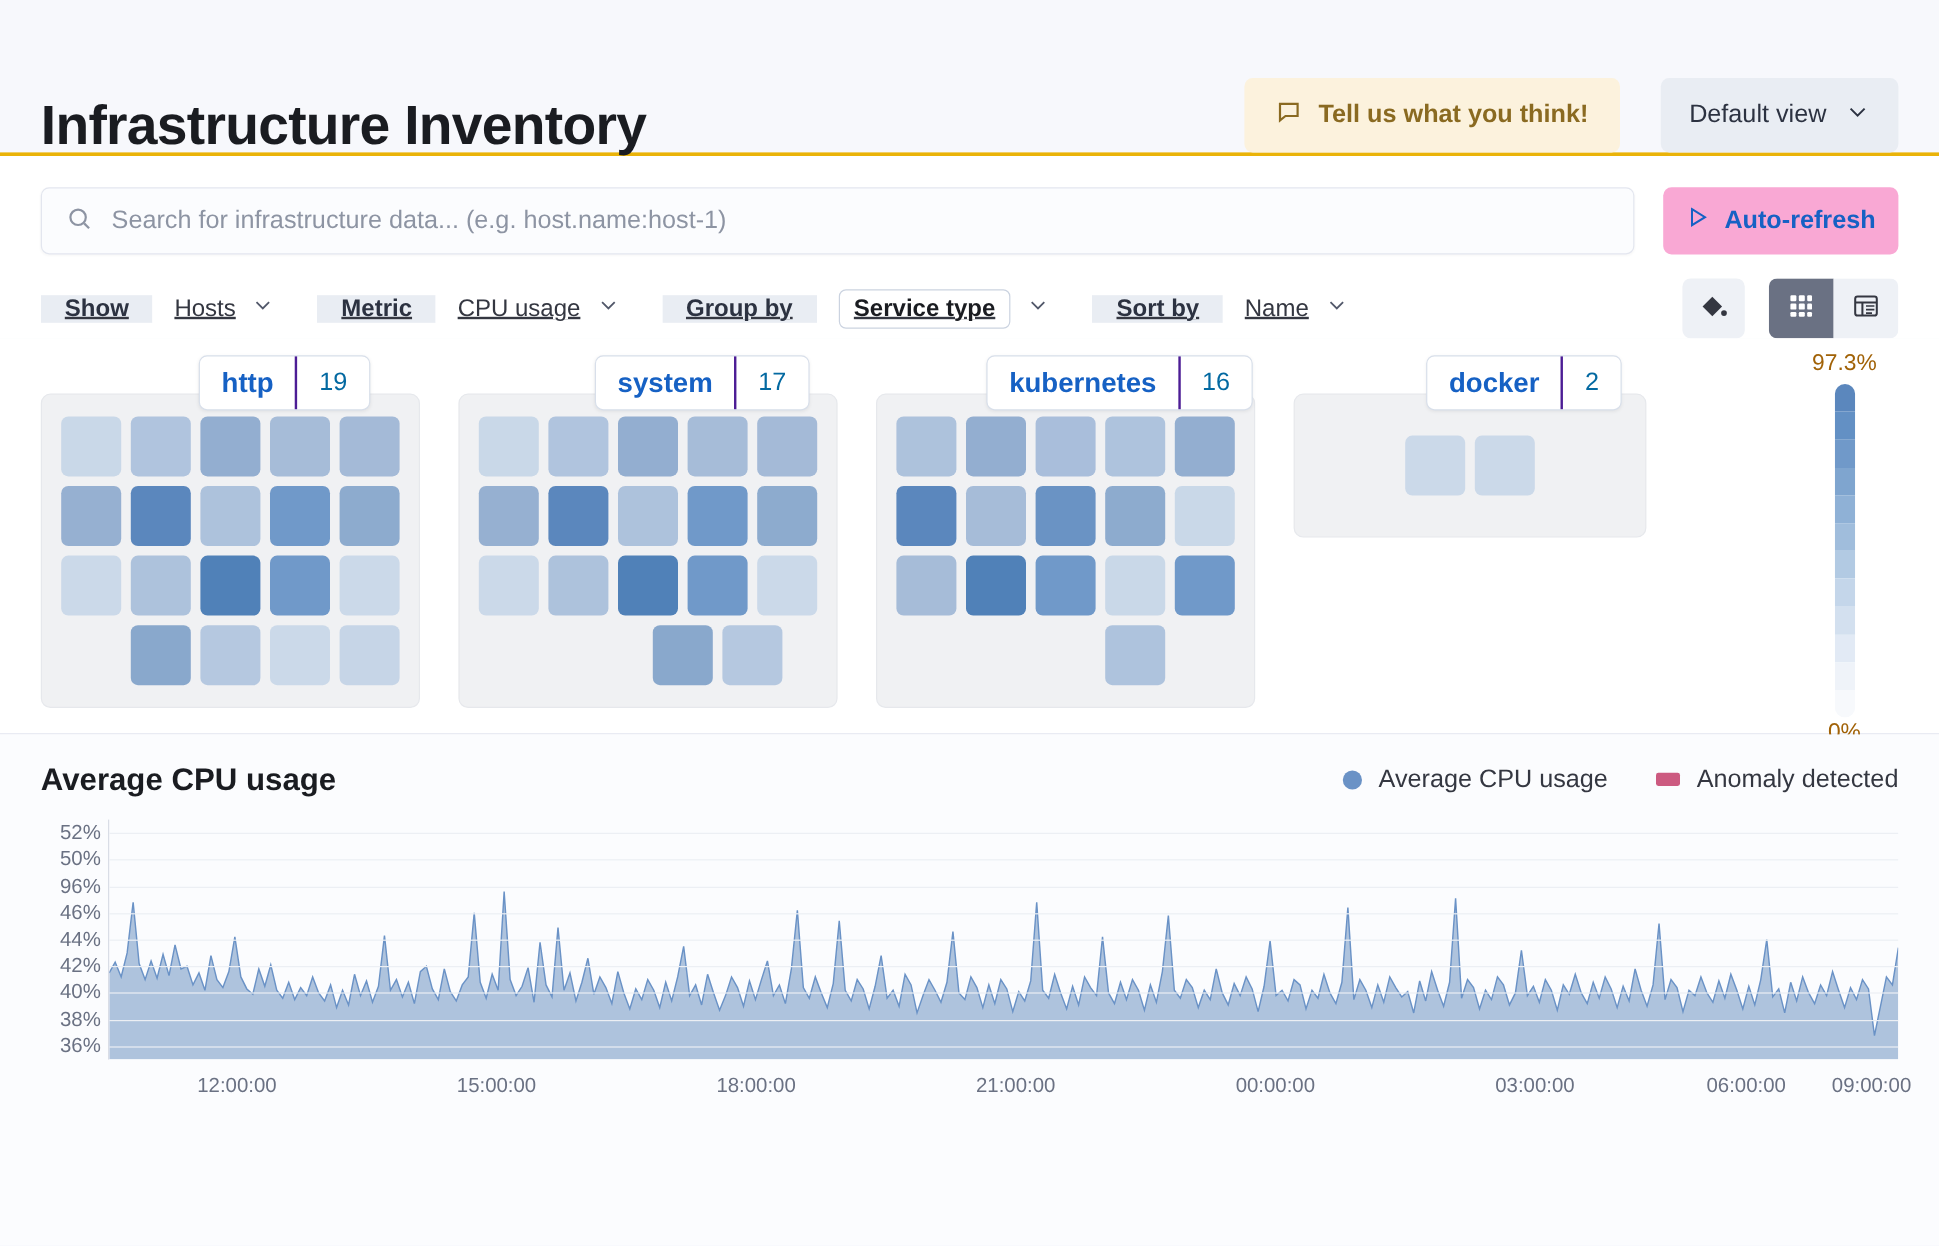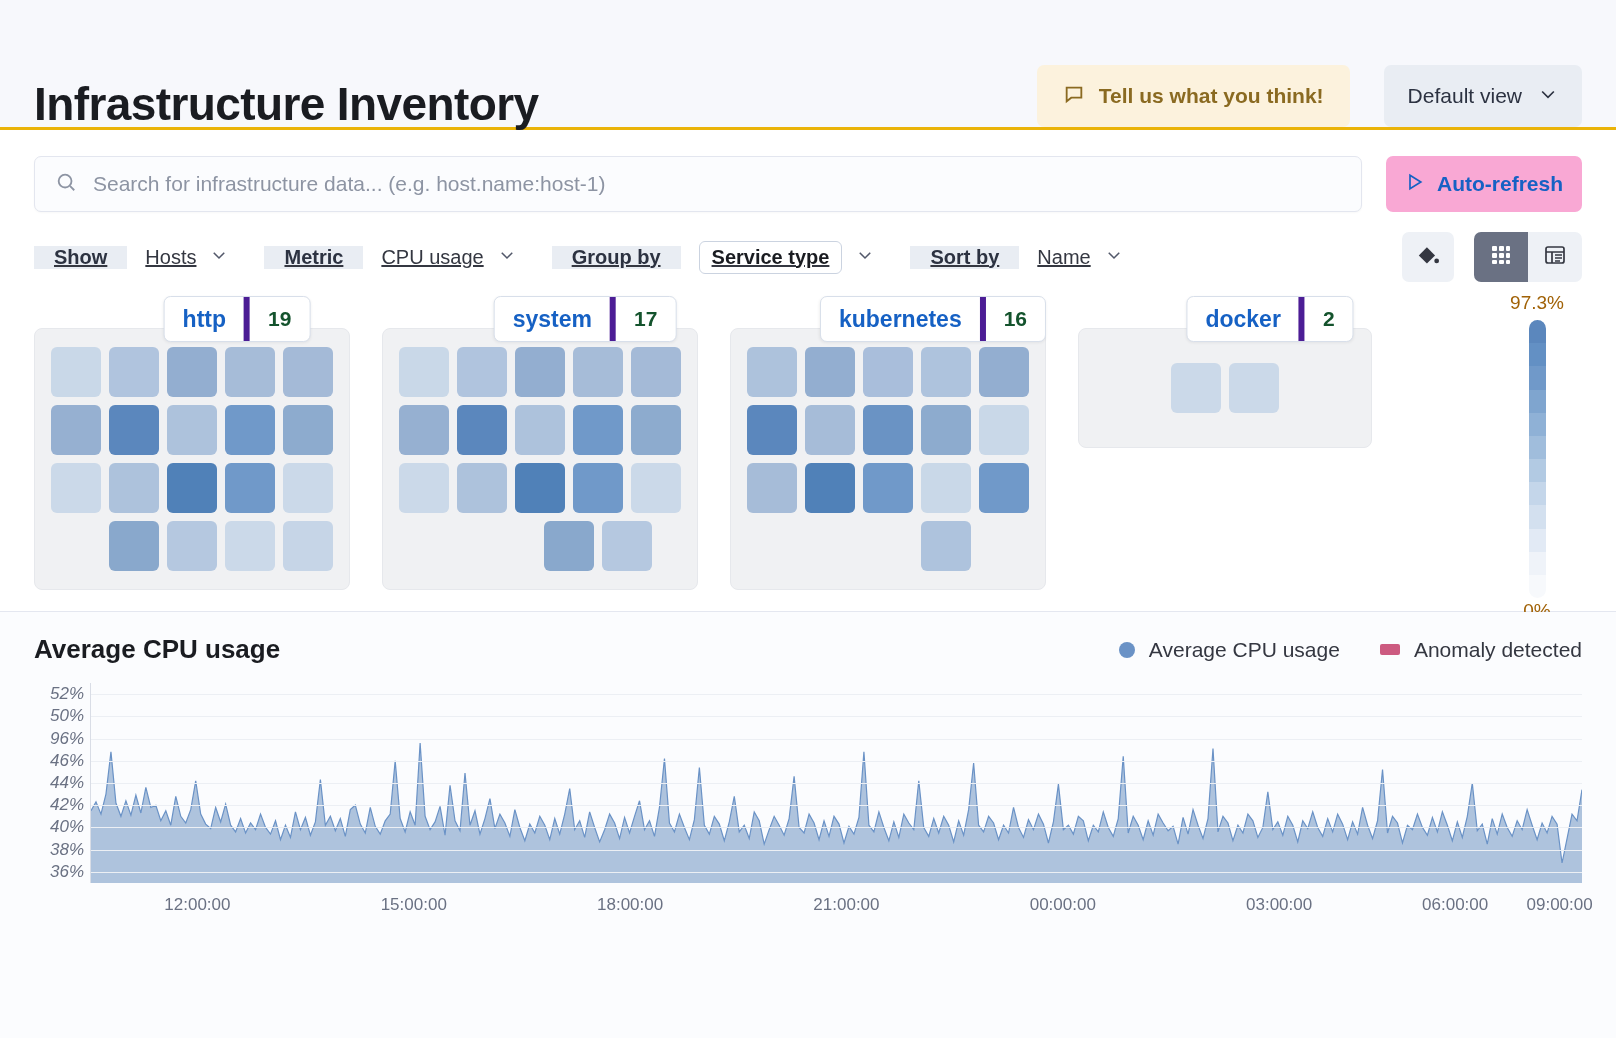--- a/index.html
+++ b/index.html
@@ -117,22 +117,22 @@
     display: flex; align-items: stretch; height: 46px; z-index: 3;
     box-shadow: 0 1px 3px rgba(0,0,0,0.06);
     white-space: nowrap;
     margin-left: 45px;
   }
   .group-name {
     color: #1661c4; font-weight: bold; font-size: 23px;
     display: flex; align-items: center; padding: 0 18px;
   }
   .group-count {
-    border-left: 6px solid #4c1d95; color: #14532d; font-size: 21px;
-    display: flex; align-items: center; padding: 0 18px; font-weight: bold;
+    border-left: 2px solid #4c1d95; color: #0369a1; font-size: 21px;
+    display: flex; align-items: center; padding: 0 18px;
   }
   .group-box {
     background: #f0f1f3; border: 1px solid #e6e8ec; border-radius: 8px;
     padding: 18px 16px; display: flex; flex-direction: column; gap: 8px;
     align-items: center;
   }
   .wrow { display: flex; gap: 8px; }
   .cell { width: 50px; height: 50px; border-radius: 6px; }
 
   .legend-scale {
@@ -155,21 +155,21 @@
   }
   .chart-panel { flex: 1 1 auto; background: #fbfcfe; padding: 22px 34px 0 34px; position: relative; }
   .chart-head { display: flex; align-items: center; justify-content: space-between; }
   .chart-title { font-size: 26px; font-weight: bold; color: #1a1c21; }
   .chart-legend { display: flex; align-items: center; gap: 40px; }
   .leg-item { display: flex; align-items: center; gap: 14px; font-size: 21px; color: #343741; }
   .leg-dot { width: 16px; height: 16px; border-radius: 50%; background: #6a92c6; }
   .leg-sq { width: 20px; height: 11px; border-radius: 2px; background: #cc5a80; }
 
   .plot-wrap { display: flex; margin-top: 18px; height: 200px; }
-  .y-axis { width: 56px; position: relative; font-style: italic; }
+  .y-axis { width: 56px; position: relative; }
   .y-tick {
     position: absolute; right: 6px; font-size: 17px; color: #6a7183;
     transform: translateY(-50%); white-space: nowrap;
   }
   .plot {
     flex: 1 1 auto; position: relative; border-left: 1px solid #d9dde6;
     overflow: hidden;
   }
   .gridline { position: absolute; left: 0; right: 0; height: 1px; background: #eceff4; }
   .x-axis { position: relative; height: 40px; margin-left: 56px; }

